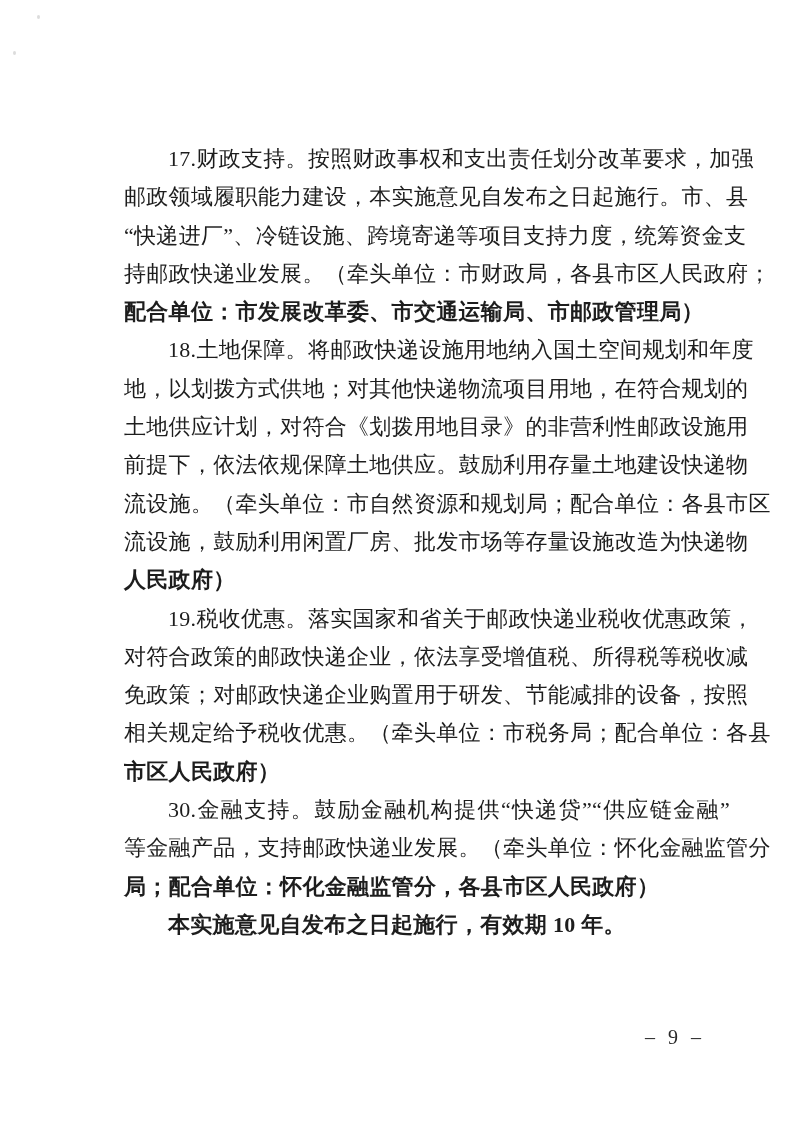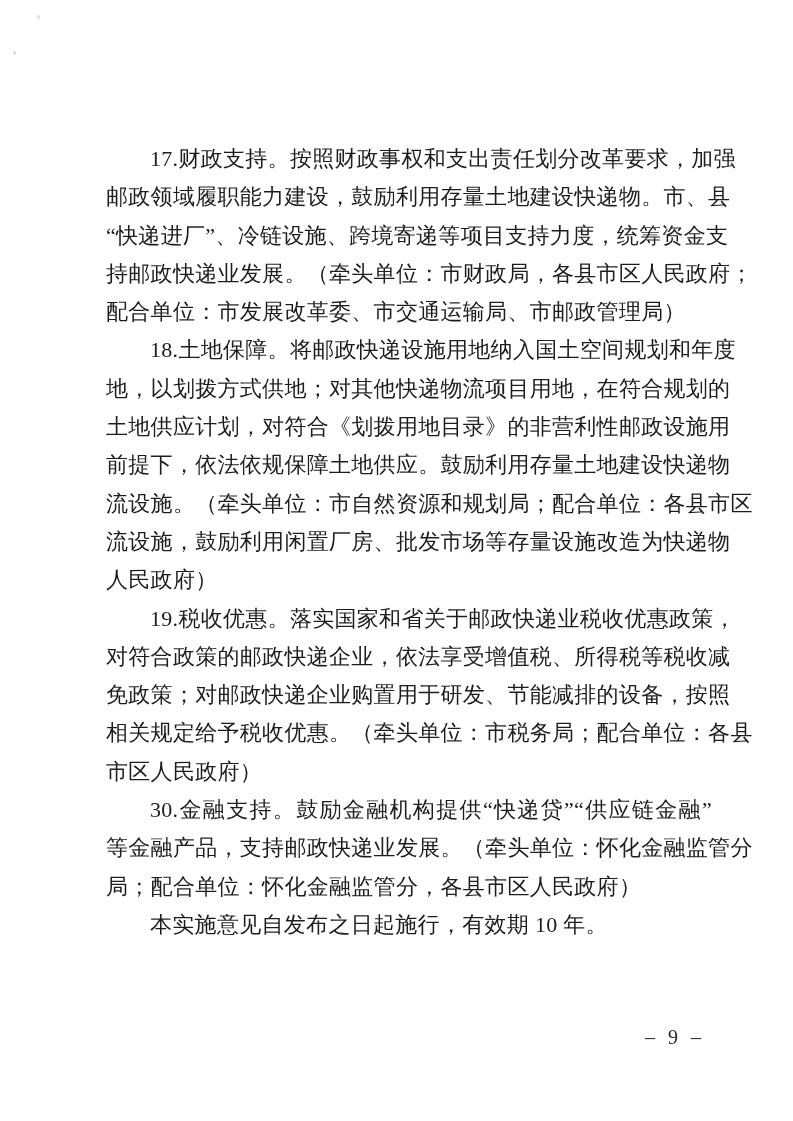--- a/index.html
+++ b/index.html
@@ -12,36 +12,37 @@
     width: 793px;
     height: 1121px;
     margin: 0 auto;
     background: #ffffff;
     overflow: hidden;
     font-family: "Liberation Serif", "DejaVu Serif", serif;
     color: #1d1d1d;
   }
   .doc-body {
     position: absolute;
-    left: 106px;
+    left: 124px;
     top: 140px;
     width: 606px;
     font-size: 22px;
     line-height: 38.3px;
   }
   .para { margin: 0; }
   .line {
     text-align: justify;
     text-align-last: justify;
     white-space: nowrap;
     letter-spacing: 0.3px;
   }
   .line.last {
     text-align: left;
     text-align-last: left;
+    font-weight: bold;
   }
   .line.indent { text-indent: 2em; }
   .page-footer {
     position: absolute;
     top: 1026px;
     right: 88px;
     font-size: 20px;
     letter-spacing: 4px;
     color: #2a2a2a;
   }
@@ -57,21 +58,21 @@
 </head>
 <body>
 
 <div class="page">
   <span class="speck speck-1"></span>
   <span class="speck speck-2"></span>
 
   <div class="doc-body">
       <div class="para">
         <div class="line indent">17.财政支持。按照财政事权和支出责任划分改革要求，加强</div>
-        <div class="line">邮政领域履职能力建设，鼓励利用存量土地建设快递物。市、县</div>
+        <div class="line">邮政领域履职能力建设，本实施意见自发布之日起施行。市、县</div>
         <div class="line">“快递进厂”、冷链设施、跨境寄递等项目支持力度，统筹资金支</div>
         <div class="line">持邮政快递业发展。（牵头单位：市财政局，各县市区人民政府；</div>
         <div class="line last">配合单位：市发展改革委、市交通运输局、市邮政管理局）</div>
       </div>
       <div class="para">
         <div class="line indent">18.土地保障。将邮政快递设施用地纳入国土空间规划和年度</div>
         <div class="line">地，以划拨方式供地；对其他快递物流项目用地，在符合规划的</div>
         <div class="line">土地供应计划，对符合《划拨用地目录》的非营利性邮政设施用</div>
         <div class="line">前提下，依法依规保障土地供应。鼓励利用存量土地建设快递物</div>
         <div class="line">流设施。（牵头单位：市自然资源和规划局；配合单位：各县市区</div>

